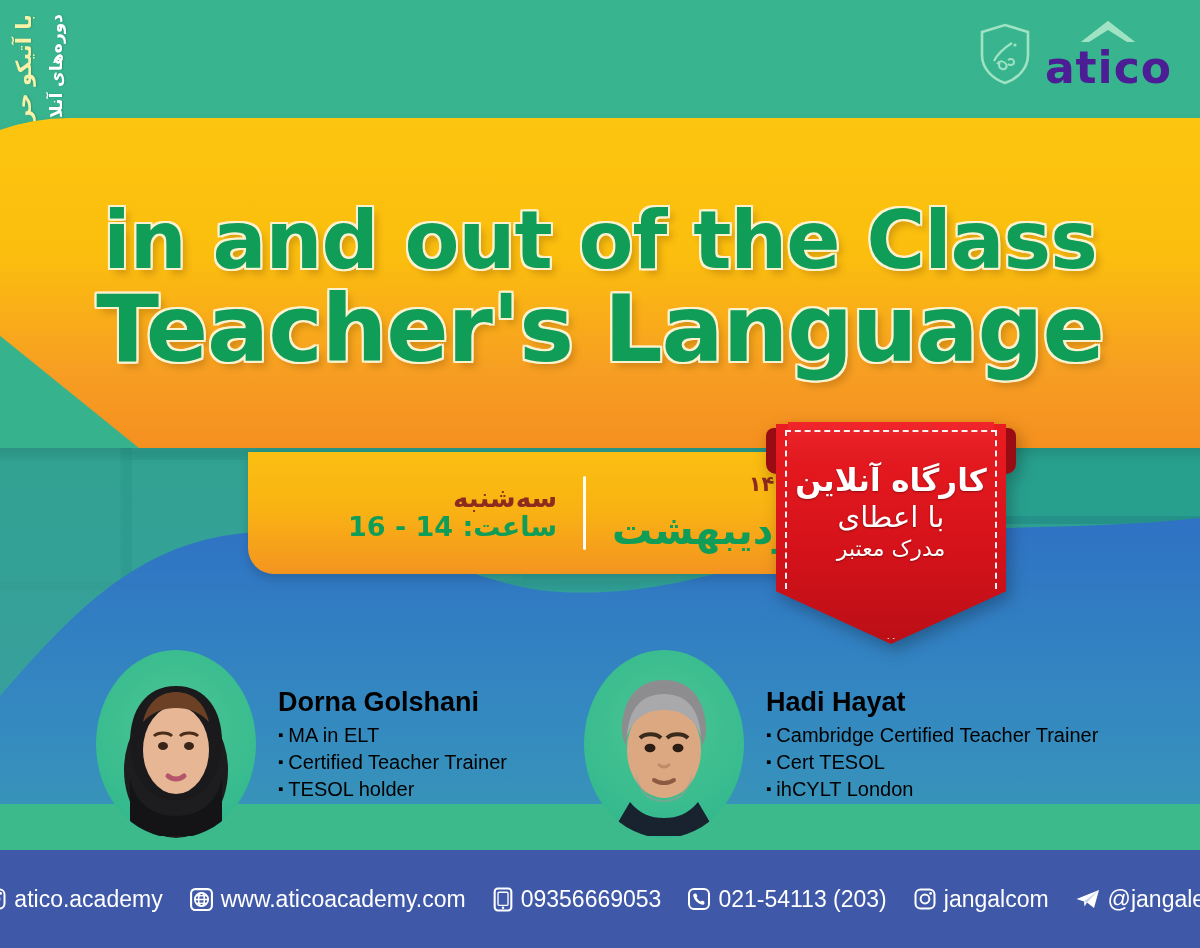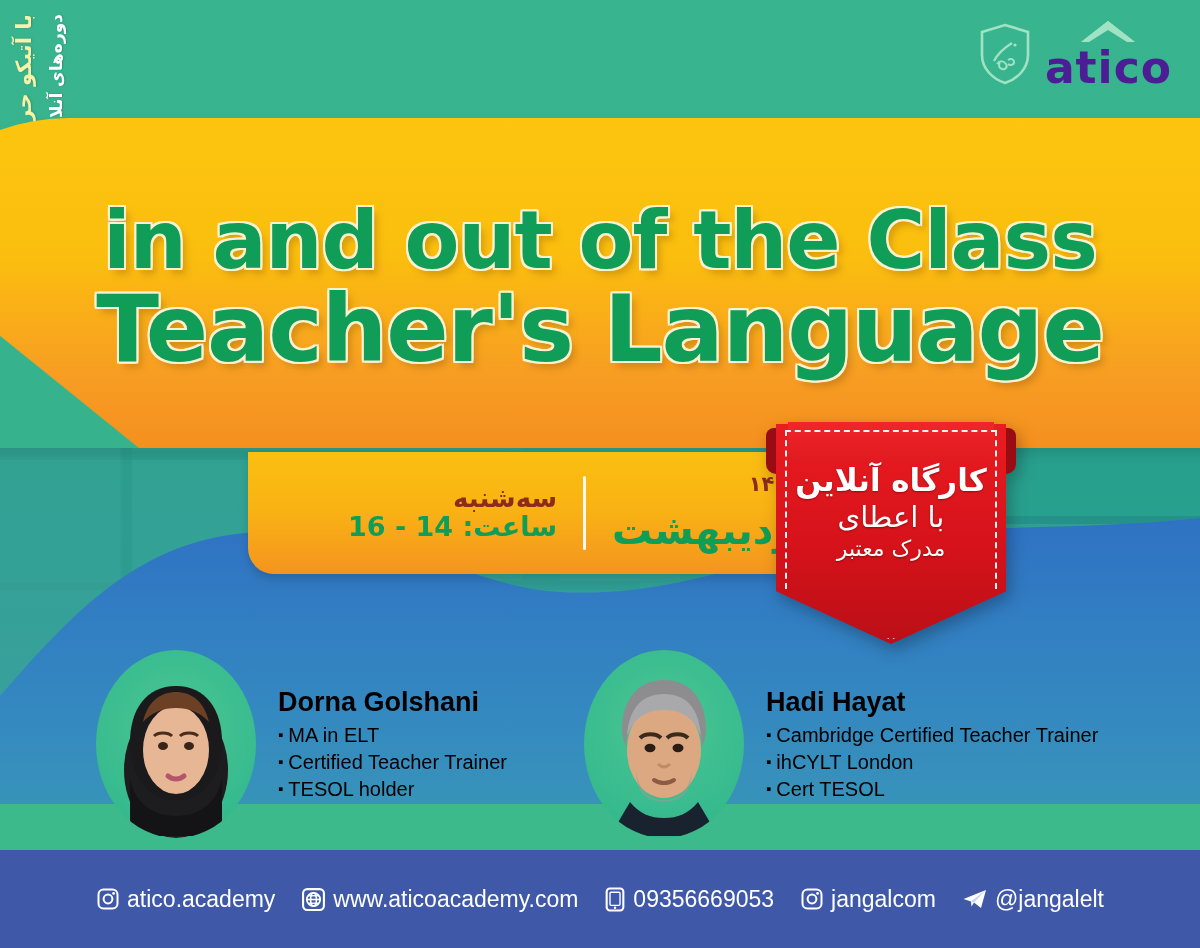--- a/index.html
+++ b/index.html
@@ -372,22 +372,22 @@
           <path d="M70,130 C76,134 84,134 90,130" stroke="#8d5b44" stroke-width="4" fill="none" stroke-linecap="round"></path>
           <path d="M52,120 C54,140 66,150 80,150 C94,150 106,140 108,120
                    C108,140 98,152 80,152 C62,152 52,140 52,120 Z" fill="#9c9a96" opacity=".55"></path>
           <path d="M46,152 C56,164 66,168 80,168 C94,168 104,164 114,152
                    L134,186 L26,186 Z" fill="#19222f"></path>
         </svg>
       </div>
       <div class="pinfo">
         <span class="pname">Hadi Hayat</span>
         <span class="pcred"><b>▪</b><span>Cambridge Certified Teacher Trainer</span></span>
+        <span class="pcred"><b>▪</b><span>Cert TESOL</span></span>
         <span class="pcred"><b>▪</b><span>ihCYLT London</span></span>
-        <span class="pcred"><b>▪</b><span>Cert TESOL</span></span>
       </div>
     </div>
   </div>
 
   <div class="footer">
 
     <div class="fitem">
       <svg width="24" height="24" viewBox="0 0 24 24">
         <rect x="2.5" y="2.5" width="19" height="19" rx="5" fill="none" stroke="#fff" stroke-width="2"></rect>
         <circle cx="12" cy="12" r="4.4" fill="none" stroke="#fff" stroke-width="2"></circle>
@@ -410,20 +410,30 @@
 
     <div class="fitem">
       <svg width="22" height="25" viewBox="0 0 20 24">
         <rect x="2" y="1.5" width="16" height="21" rx="3" fill="none" stroke="#fff" stroke-width="2"></rect>
         <rect x="5.2" y="5" width="9.6" height="12.6" rx="1" fill="none" stroke="#fff" stroke-width="1.3"></rect>
         <circle cx="10" cy="20" r="1.2" fill="#fff"></circle>
       </svg>
       <span>09356669053</span>
     </div>
 
+    <div class="fitem">
+      <svg width="24" height="24" viewBox="0 0 24 24">
+        <rect x="2" y="2" width="20" height="20" rx="5" fill="none" stroke="#fff" stroke-width="2"></rect>
+        <path d="M7.6,6.6 c1.6,-0.4 2.2,0.6 2.6,1.8 c0.3,1 0,1.4 -0.7,1.9
+                 c0.9,2 2.2,3.3 4.2,4.2 c0.5,-0.7 0.9,-1 1.9,-0.7
+                 c1.2,0.4 2.2,1 1.8,2.6 c-0.3,1.2 -1.6,1.6 -3,1.2
+                 C10.4,16.4 7.6,13.6 6.4,9.6 C6,8.2 6.4,6.9 7.6,6.6 Z" fill="#fff"></path>
+      </svg>
+      <span>021-54113 (203)</span>
+    </div>
 
     <div class="fitem">
       <svg width="24" height="24" viewBox="0 0 24 24">
         <rect x="2.5" y="2.5" width="19" height="19" rx="5" fill="none" stroke="#fff" stroke-width="2"></rect>
         <circle cx="12" cy="12" r="4.4" fill="none" stroke="#fff" stroke-width="2"></circle>
         <circle cx="17.6" cy="6.4" r="1.4" fill="#fff"></circle>
       </svg>
       <span>jangalcom</span>
     </div>
 

